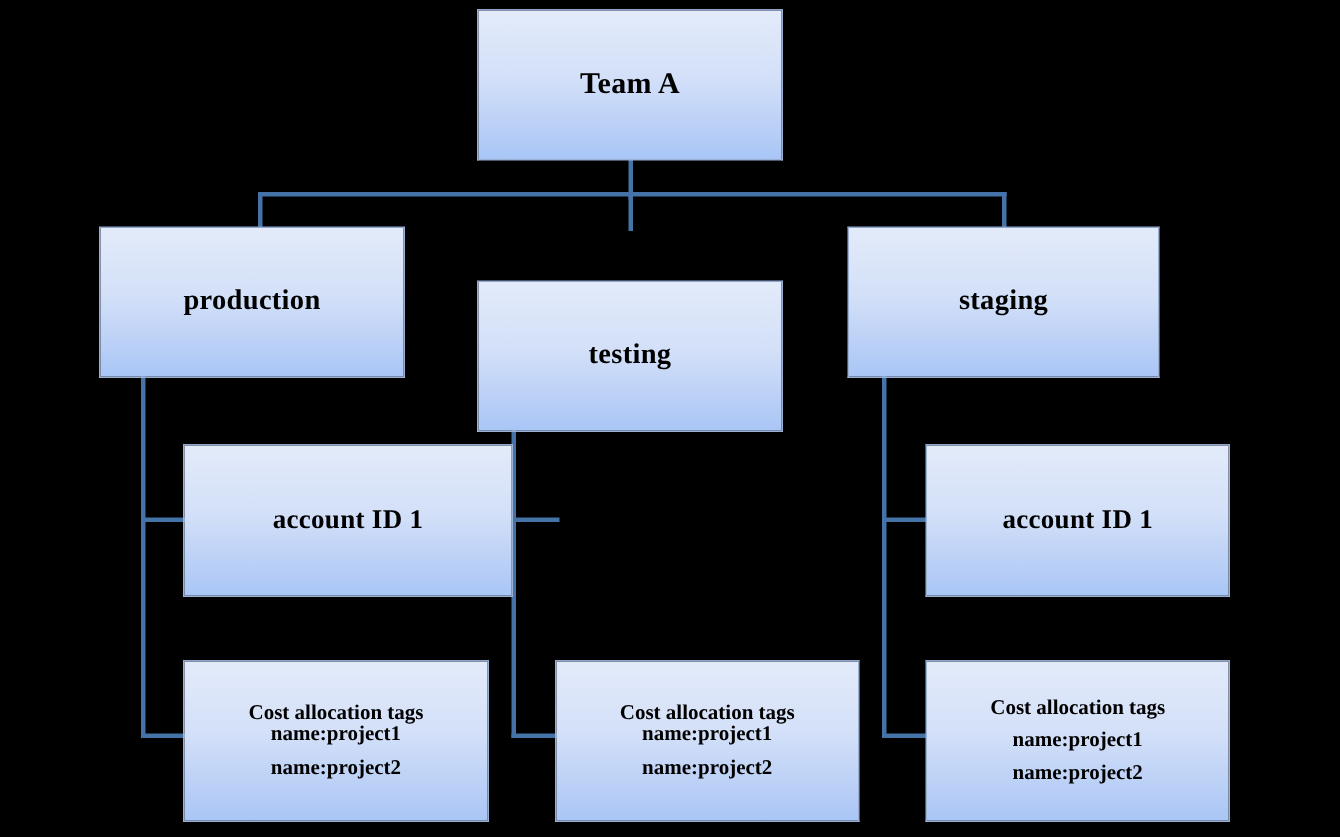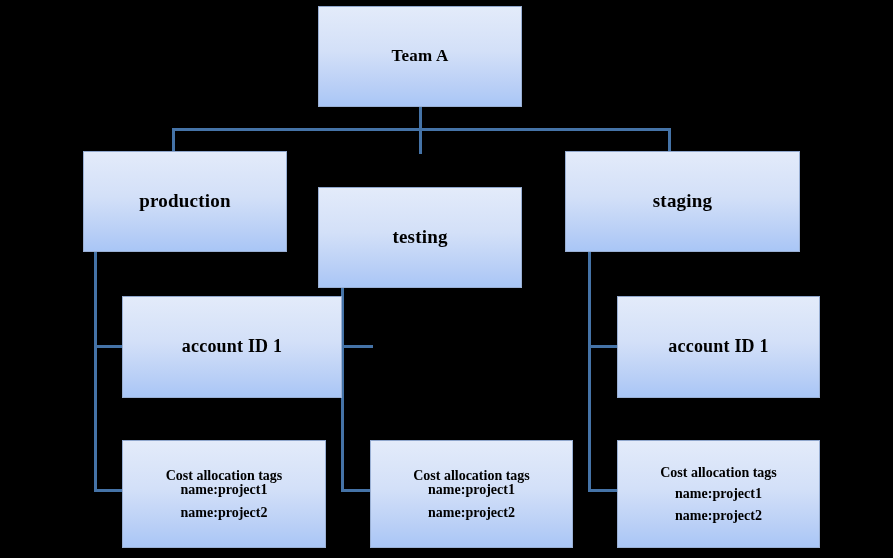--- a/index.html
+++ b/index.html
@@ -40,35 +40,35 @@
     color: #000000;
     font-weight: bold;
     line-height: 1.08;
     z-index: 2;
   }
   .node .line {
     display: block;
     width: 100%;
   }
 
-  .node-title { font-size: 17px; letter-spacing: 0.2px; text-align: center; }
+  .node-title { font-size: 20px; letter-spacing: 0.2px; text-align: center; }
   .node-env   { font-size: 19px; letter-spacing: 0.2px; }
   .node-acct  { font-size: 18px; letter-spacing: 0.2px; }
   .node-tags  { font-size: 14px; letter-spacing: 0px; }
 
   .node-tags .line-1 { margin-bottom: -1px; }
   .node-tags .line-2 { margin-bottom: 7px; }
   .node-tags.even .line-1 { margin-bottom: 6px; }
   .node-tags.even .line-2 { margin-bottom: 6px; }
 
   
   #n-team     { left: 318px; top: 6px;   width: 204px; height: 101px; }
-  #n-prod     { left: 83px;  top: 151px; width: 204px; height: 101px; align-items: center; }
+  #n-prod     { left: 66px;  top: 151px; width: 204px; height: 101px; align-items: center; }
   #n-test     { left: 318px; top: 151px; width: 204px; height: 101px; margin-top: 36px; }
-  #n-stag     { left: 565px; top: 151px; width: 235px; height: 101px; }
+  #n-stag     { left: 565px; top: 151px; width: 208px; height: 101px; }
   #n-acct1    { left: 122px; top: 296px; width: 220px; height: 102px; }
   #n-acct2    { left: 370px; top: 296px; width: 203px; height: 102px; }
   #n-acct3    { left: 617px; top: 296px; width: 203px; height: 102px; }
   #n-tags1    { left: 122px; top: 440px; width: 204px; height: 108px; }
   #n-tags2    { left: 370px; top: 440px; width: 203px; height: 108px; }
   #n-tags3    { left: 617px; top: 440px; width: 203px; height: 108px; }
 
   
   #c-team-stem { left: 419px; top: 105px; height: 28px; }
   #c-bus       { left: 172px; top: 128px; width: 499px; }

